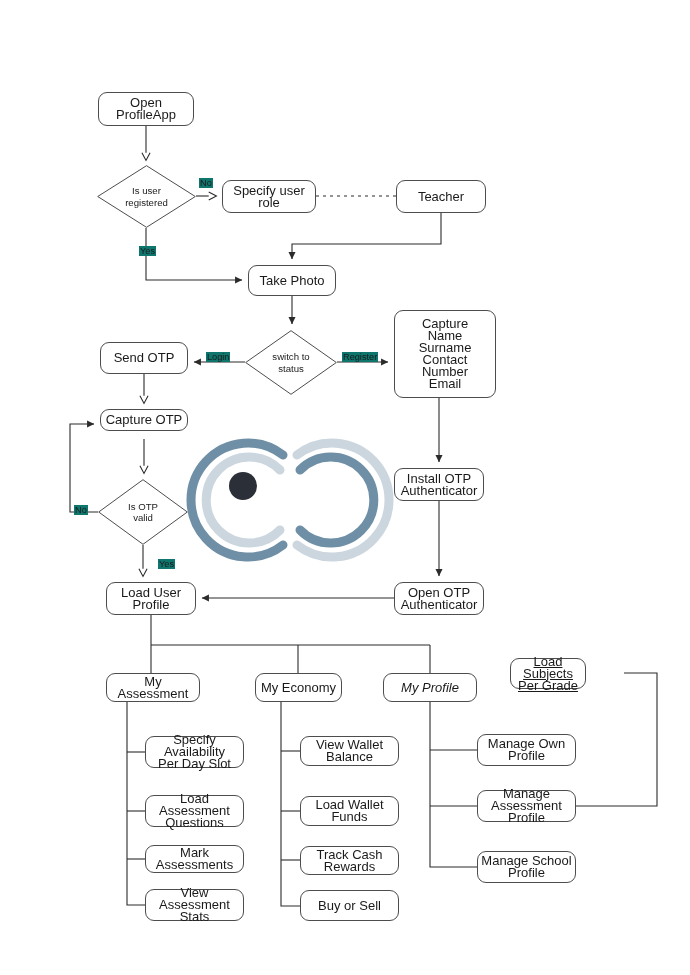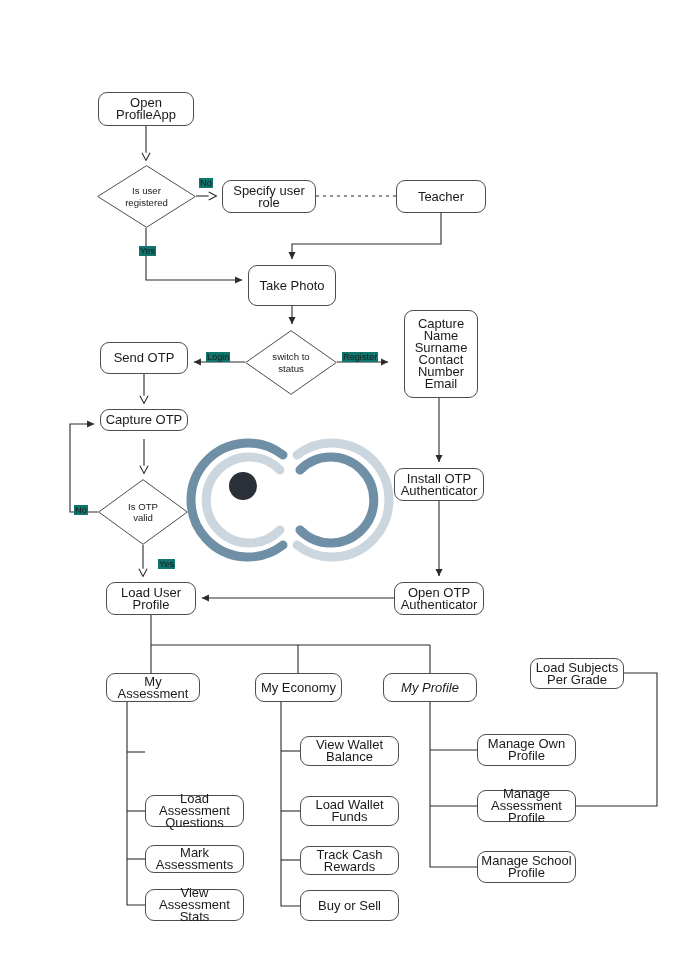--- a/index.html
+++ b/index.html
@@ -88,33 +88,33 @@
         <polygon points="49.5,0.7 98.3,31.5 49.5,62.3 0.7,31.5" fill="#ffffff" stroke="#4d4d4d" stroke-width="1"></polygon>
       </svg>
       <span class="dlabel">Is user<br>registered</span>
     </div>
     <div class="node" style="left: 222px; top: 180px; width: 94px; height: 33px;">
       <span>Specify user role</span>
     </div>
     <div class="node" style="left: 396px; top: 180px; width: 90px; height: 33px;">
       <span>Teacher</span>
     </div>
-    <div class="node" style="left: 248px; top: 265px; width: 88px; height: 41px;">
+    <div class="node" style="left: 248px; top: 265px; width: 88px; height: 31px;">
       <span>Take Photo</span>
     </div>
     <div class="diamond" style="left: 245px; top: 330px; width: 92px; height: 65px;">
       <svg class="dshape" viewBox="0 0 92 65">
         <polygon points="46,0.7 91.3,32.5 46,64.3 0.7,32.5" fill="#ffffff" stroke="#4d4d4d" stroke-width="1"></polygon>
       </svg>
       <span class="dlabel">switch to<br>status</span>
     </div>
     <div class="node" style="left: 100px; top: 342px; width: 88px; height: 32px;">
       <span>Send OTP</span>
     </div>
-    <div class="node" style="left: 404px; top: 310px; width: 74px; height: 88px;">
+    <div class="node" style="left: 394px; top: 310px; width: 102px; height: 88px;">
       <span>Capture<br>Name<br>Surname<br>Contact Number<br>Email</span>
     </div>
     <div class="node" style="left: 100px; top: 409px; width: 88px; height: 22px;">
       <span>Capture OTP</span>
     </div>
     <div class="diamond" style="left: 98px; top: 479px; width: 90px; height: 66px;">
       <svg class="dshape" viewBox="0 0 90 66">
         <polygon points="45,0.7 89.3,33 45,65.3 0.7,33" fill="#ffffff" stroke="#4d4d4d" stroke-width="1"></polygon>
       </svg>
       <span class="dlabel">Is OTP<br>valid</span>
@@ -130,22 +130,25 @@
     </div>
     <div class="node" style="left: 106px; top: 582px; width: 90px; height: 33px;">
       <span>Load User Profile</span>
     </div>
     <div class="node" style="left: 255px; top: 673px; width: 87px; height: 29px;">
       <span>My Economy</span>
     </div>
     <div class="node" style="left: 383px; top: 673px; width: 94px; height: 29px; font-style: italic;">
       <span>My Profile</span>
     </div>
-    <div class="node" style="left: 530px; top: 658px; width: 94px; height: 31px;">
+    <div class="node" style="left: 510px; top: 658px; width: 76px; height: 31px; text-decoration: underline;">
       <span>Load Subjects<br>Per Grade</span>
+    </div>
+    <div class="node" style="left: 145px; top: 736px; width: 99px; height: 32px;">
+      <span>Specify Availability<br>Per Day Slot</span>
     </div>
     <div class="node" style="left: 145px; top: 795px; width: 99px; height: 32px;">
       <span>Load Assessment<br>Questions</span>
     </div>
     <div class="node" style="left: 145px; top: 845px; width: 99px; height: 28px;">
       <span>Mark Assessments</span>
     </div>
     <div class="node" style="left: 145px; top: 889px; width: 99px; height: 32px;">
       <span>View Assessment<br>Stats</span>
     </div>

